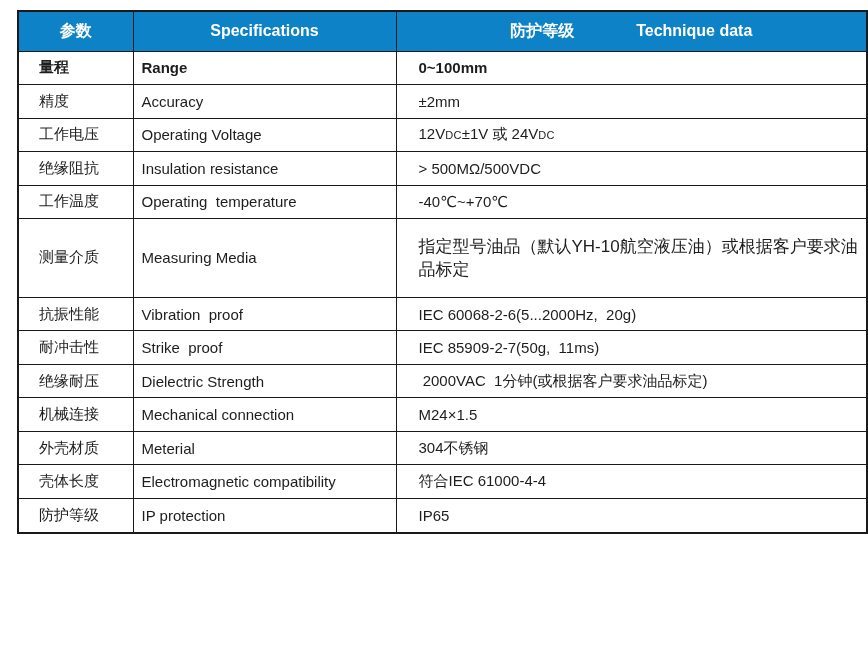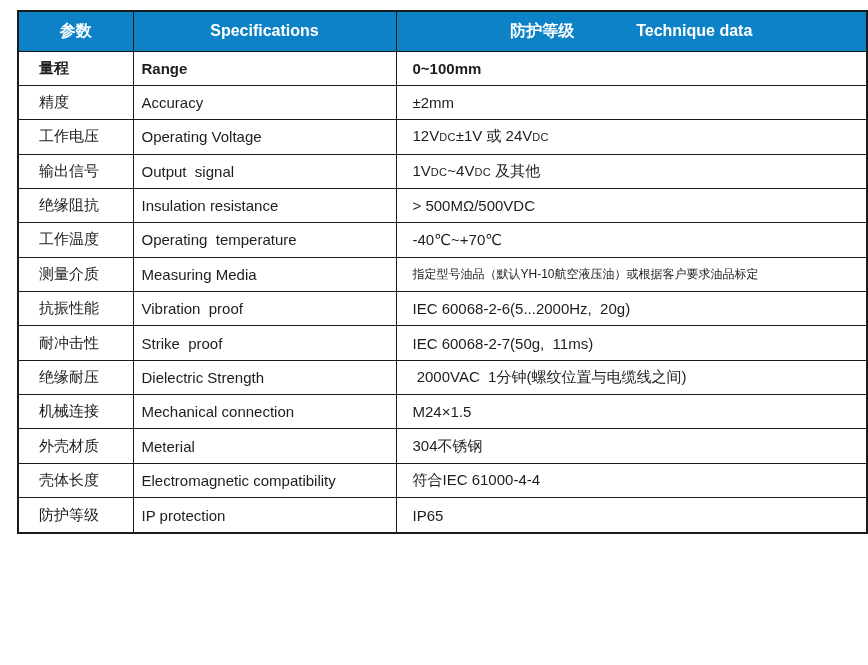--- a/index.html
+++ b/index.html
@@ -50,23 +50,23 @@
     gap: 62px;
   }
   td {
     color: var(--body-text);
     font-size: 15px;
     padding: 0;
   }
   td span { white-space: pre-wrap; }
   td.param { padding-left: 20px; }
   td.spec  { padding-left: 8px; }
-  td.value { padding-left: 16px; }
+  td.value { padding-left: 22px; }
   tr.emph td { font-weight: bold; margin-left: 44px; }
-  td.small-text { font-size: 12px; }
+  td.small-text { font-size: 17px; }
   .seg-small { font-size: 11px; letter-spacing: 0.3px; }
 </style>
 </head>
 <body>
 
 <div class="table-wrap">
   <table class="spec-table">
     <colgroup>
       <col class="c1">
         <col class="c2">
@@ -94,25 +94,20 @@
         <td class="param"><span>精度</span></td>
         <td class="spec"><span>Accuracy</span></td>
         <td class="value"><span>±2mm</span></td>
       </tr>
       <tr>
         <td class="param"><span>工作电压</span></td>
         <td class="spec"><span>Operating Voltage</span></td>
         <td class="value"><span><span>12V</span><span class="seg-small">DC</span><span>±1V 或 24V</span><span class="seg-small">DC</span></span></td>
       </tr>
       <tr>
-        <td class="param"><span>输出信号</span></td>
-        <td class="spec"><span>Output  signal</span></td>
-        <td class="value"><span><span>1V</span><span class="seg-small">DC</span><span>~4V</span><span class="seg-small">DC</span><span> 及其他</span></span></td>
-      </tr>
-      <tr>
         <td class="param"><span>绝缘阻抗</span></td>
         <td class="spec"><span>Insulation resistance</span></td>
         <td class="value"><span>&gt; 500MΩ/500VDC</span></td>
       </tr>
       <tr>
         <td class="param"><span>工作温度</span></td>
         <td class="spec"><span>Operating  temperature</span></td>
         <td class="value"><span>-40℃~+70℃</span></td>
       </tr>
       <tr>
@@ -121,26 +116,26 @@
         <td class="value small-text"><span>指定型号油品（默认YH-10航空液压油）或根据客户要求油品标定</span></td>
       </tr>
       <tr>
         <td class="param"><span>抗振性能</span></td>
         <td class="spec"><span>Vibration  proof</span></td>
         <td class="value"><span>IEC 60068-2-6(5...2000Hz,  20g)</span></td>
       </tr>
       <tr>
         <td class="param"><span>耐冲击性</span></td>
         <td class="spec"><span>Strike  proof</span></td>
-        <td class="value"><span>IEC 60068-2-7(50g,  11ms)</span></td>
+        <td class="value"><span>IEC 85909-2-7(50g,  11ms)</span></td>
       </tr>
       <tr>
         <td class="param"><span>绝缘耐压</span></td>
         <td class="spec"><span>Dielectric Strength</span></td>
-        <td class="value"><span> 2000VAC  1分钟(螺纹位置与电缆线之间)</span></td>
+        <td class="value"><span> 2000VAC  1分钟(或根据客户要求油品标定)</span></td>
       </tr>
       <tr>
         <td class="param"><span>机械连接</span></td>
         <td class="spec"><span>Mechanical connection</span></td>
         <td class="value"><span>M24×1.5</span></td>
       </tr>
       <tr>
         <td class="param"><span>外壳材质</span></td>
         <td class="spec"><span>Meterial</span></td>
         <td class="value"><span>304不锈钢</span></td>

